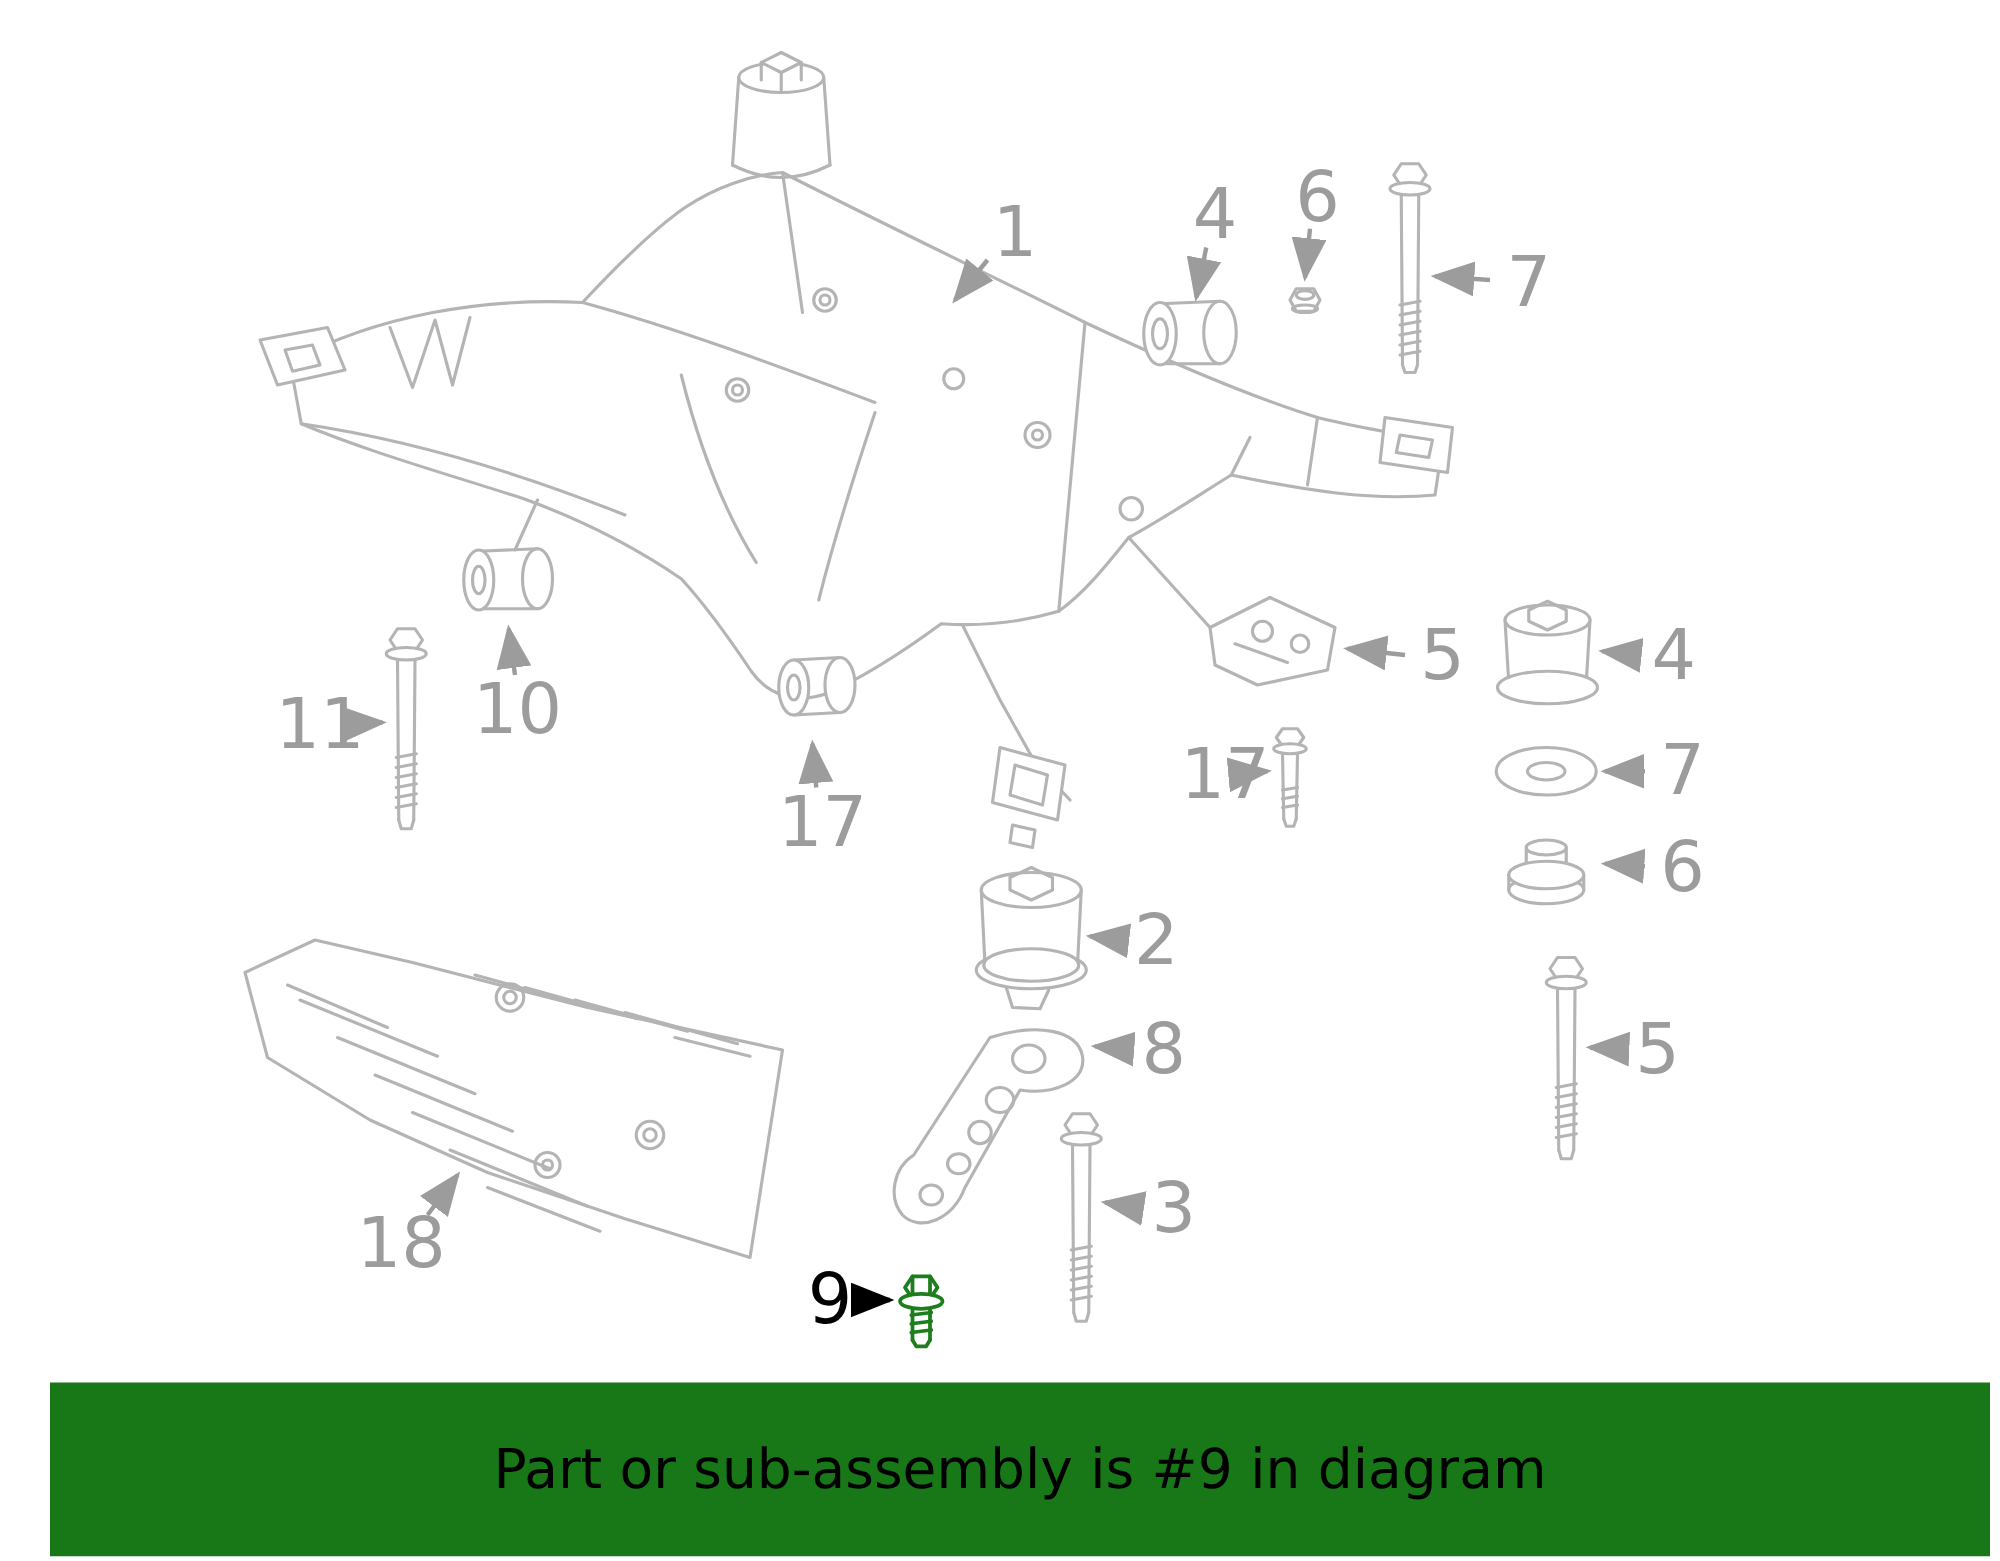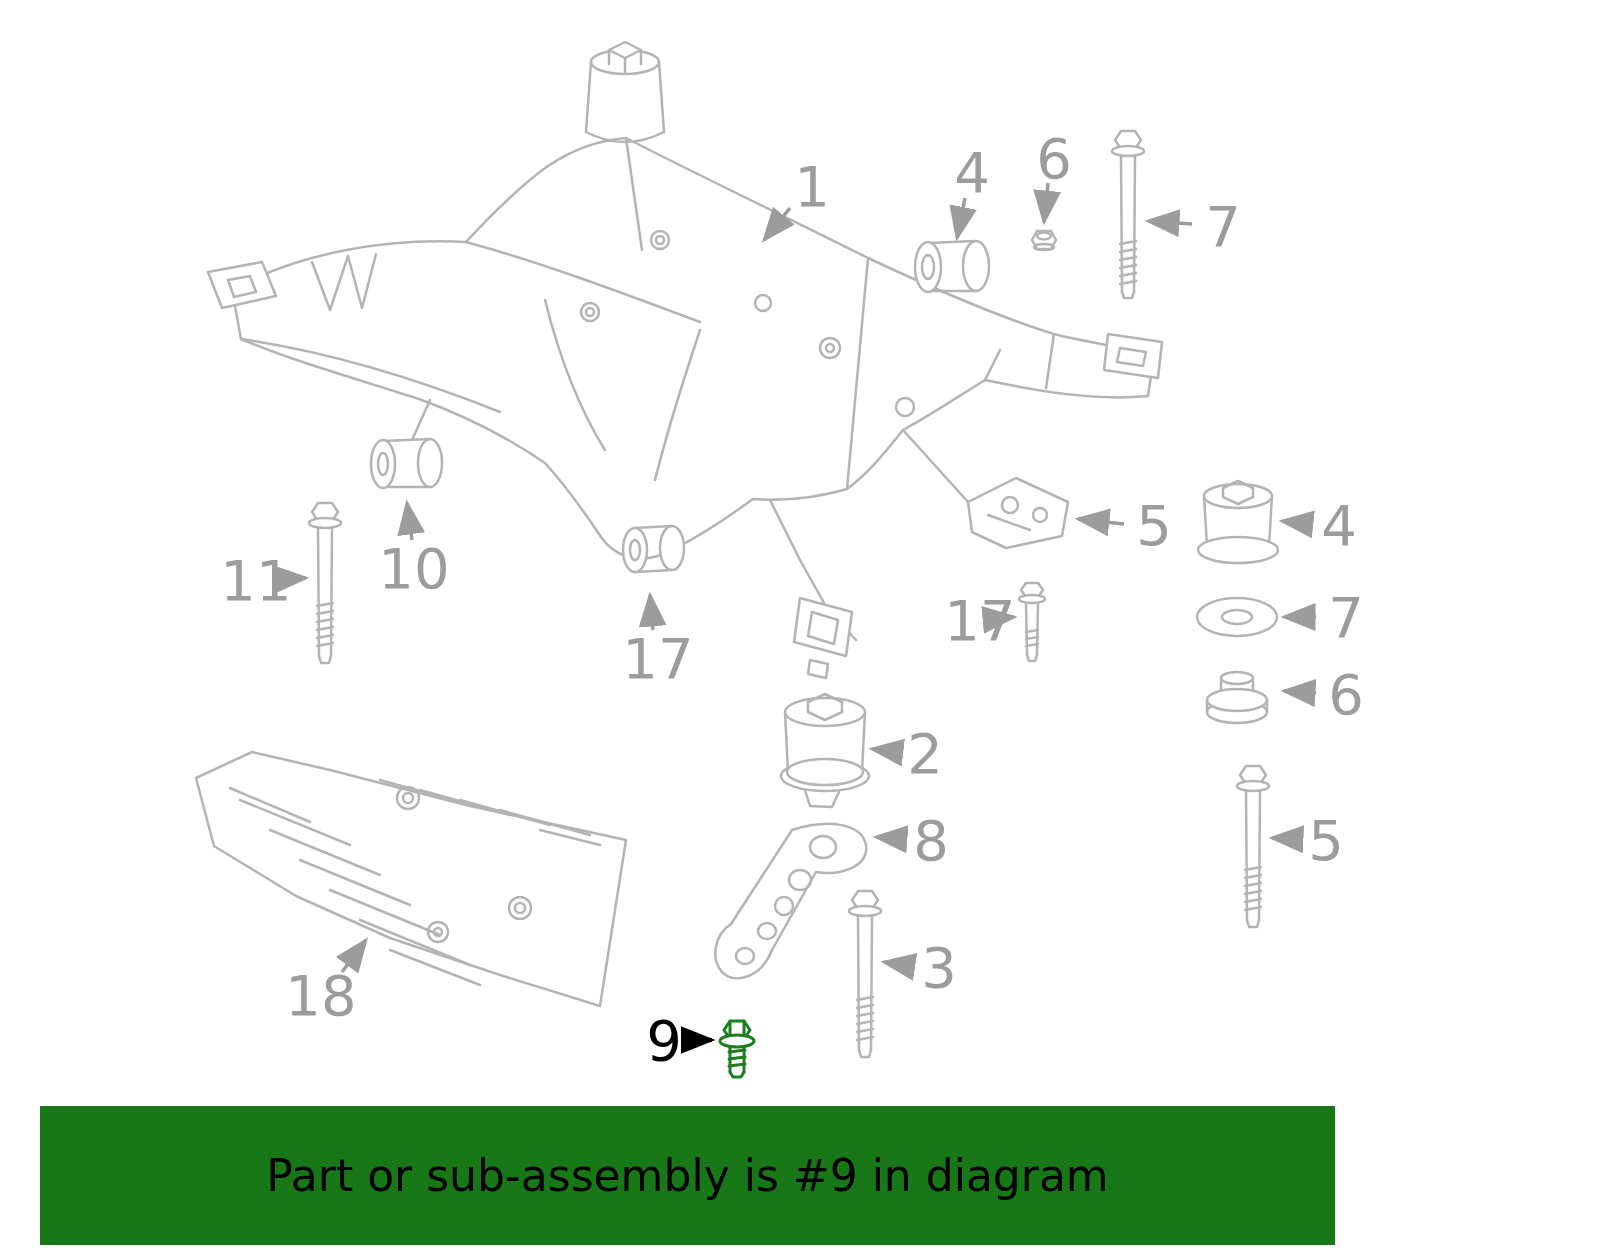--- a/index.html
+++ b/index.html
@@ -28,21 +28,21 @@
     position:absolute;
     transform:translate(-50%,-50%);
     font-size:56px;
     color:var(--callout);
     user-select:none;
     white-space:nowrap;
   }
   .callout.black{color:var(--black-label);}
   .banner{
     position:absolute;
-    left:40px;width:1295px;
+    left:40px;width:1552px;
     top:1106px;height:139px;
     background:var(--banner-bg);
     color:var(--banner-text);
     display:flex;flex-direction:column;
     align-items:center;justify-content:center;
     text-align:center;
     font-size:44px;line-height:1.25;
   }
 </style>
 </head>

